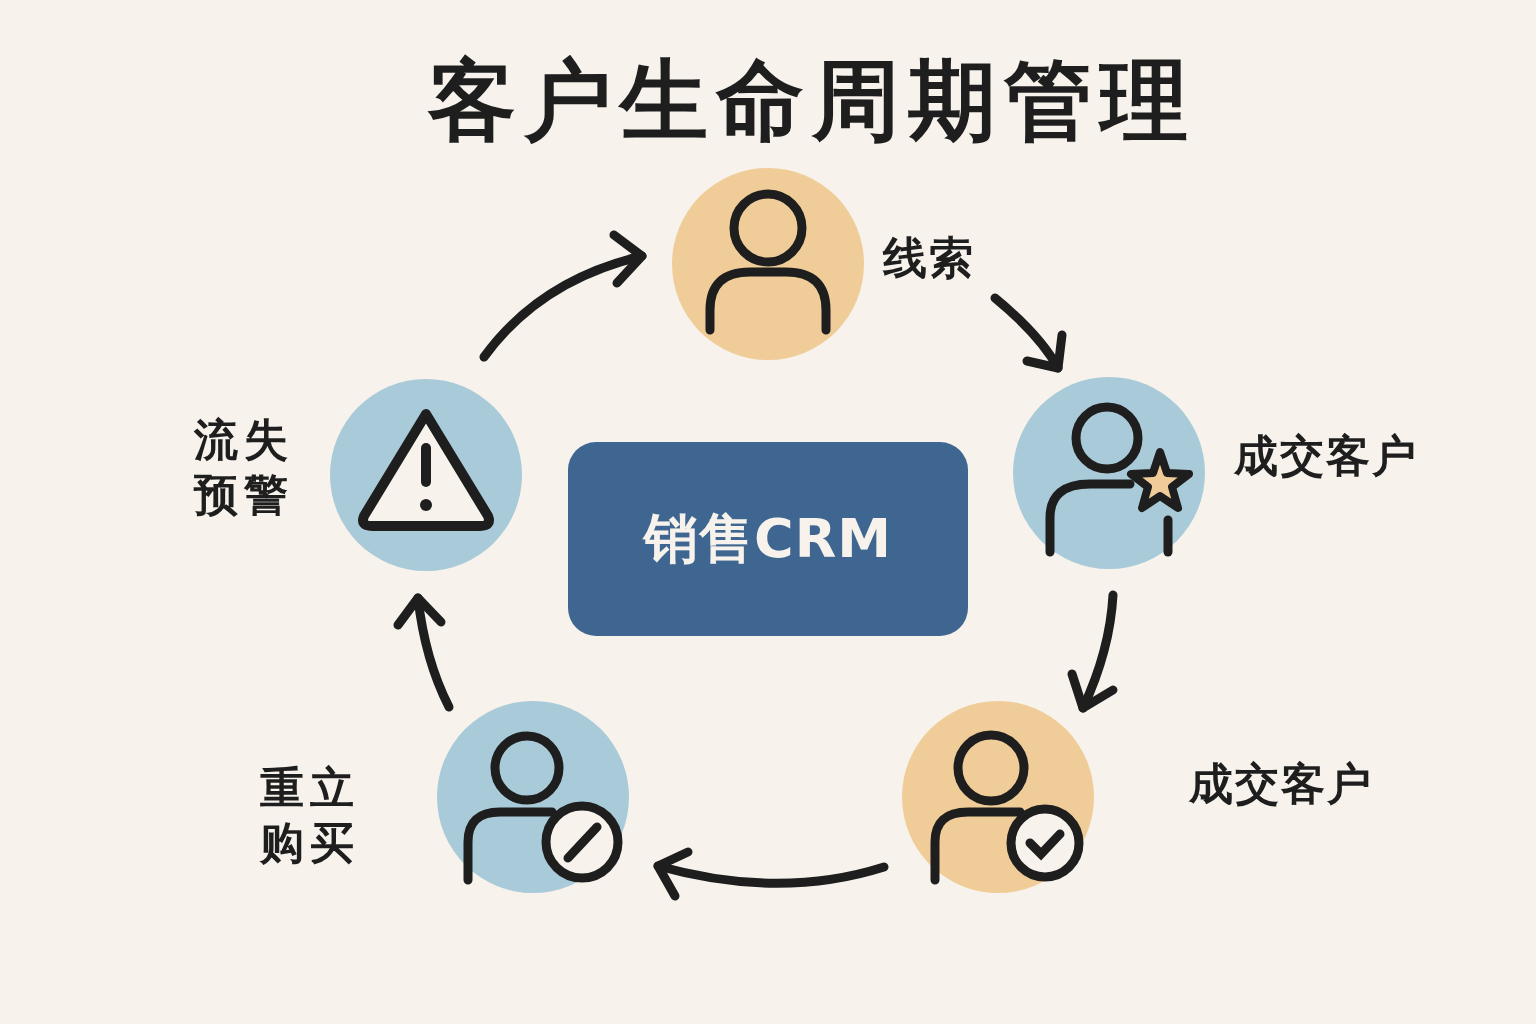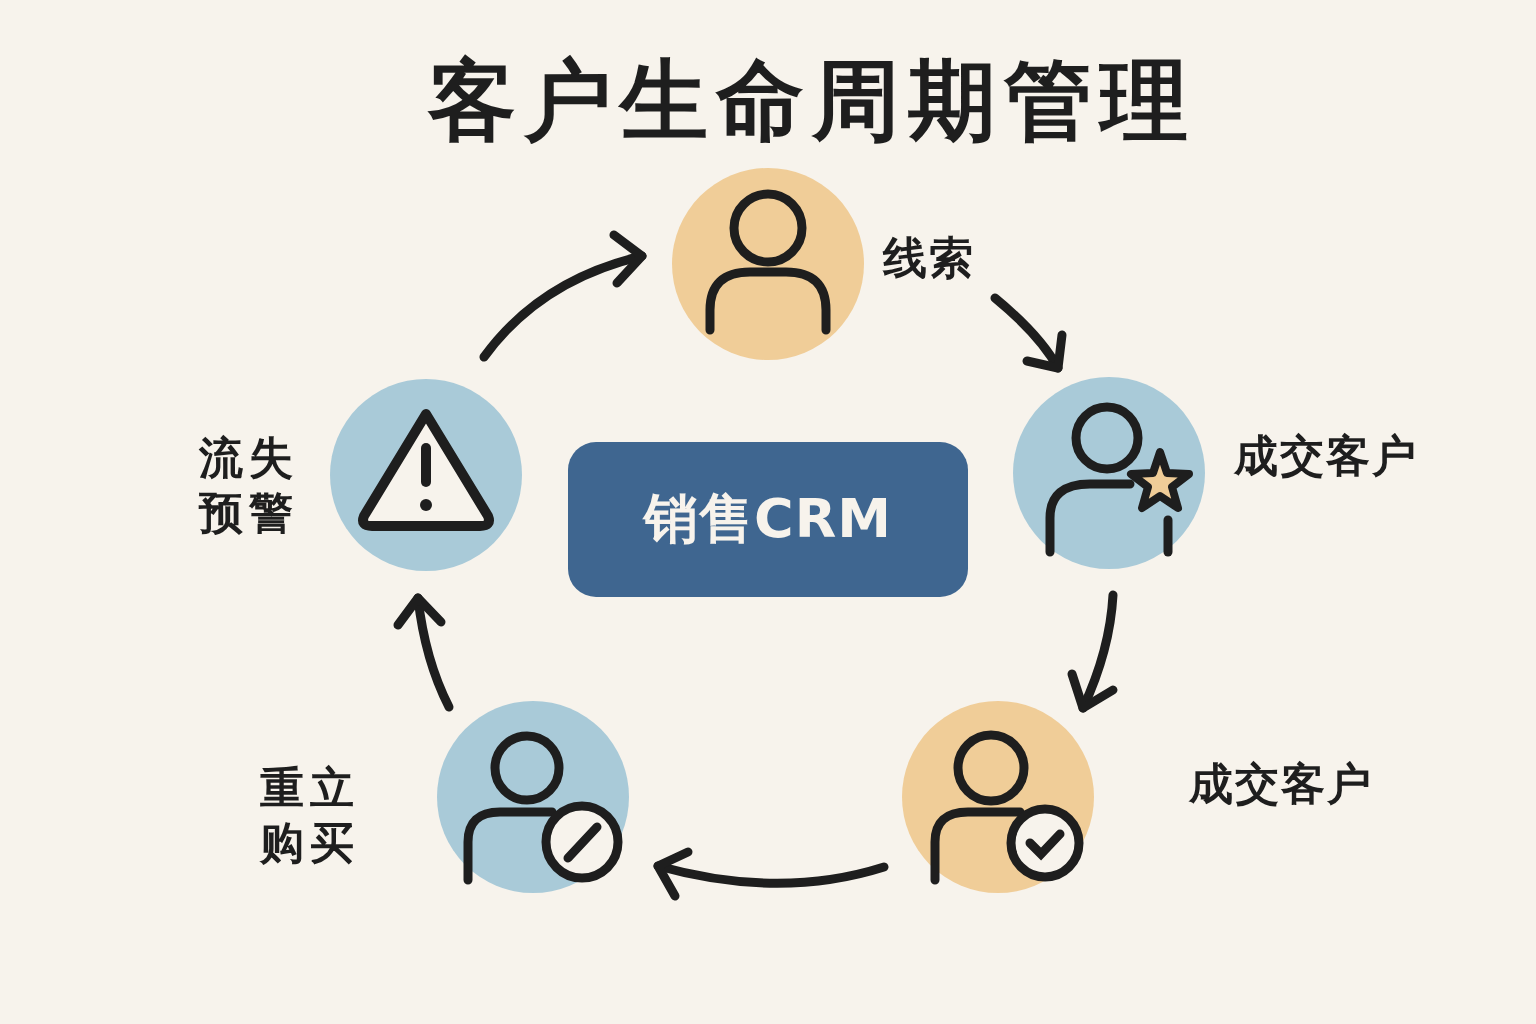--- a/index.html
+++ b/index.html
@@ -17,21 +17,21 @@
     color: #1e1e1e;
     padding-left: 44px;
   }
   svg.canvas { position: absolute; left: 0; top: 0; }
   .label {
     position: absolute; font-weight: bold; font-size: 44px;
     color: #1e1e1e; line-height: 1.2; letter-spacing: 2px;
   }
   .label.stack { width: 110px; font-size: 44px; line-height: 1.25; letter-spacing: 6px; }
   .center-box {
-    position: absolute; left: 568px; top: 442px; width: 400px; height: 155px;
+    position: absolute; left: 568px; top: 442px; width: 400px; height: 194px;
     background: #3f6690; border-radius: 28px;
     color: #f7f3ec; text-align: center; font-weight: bold;
     display: flex; flex-direction: column; justify-content: center; align-items: center;
   }
   .center-box .l1 { font-size: 54px; line-height: 1.15; letter-spacing: 1px; }
   .center-box .l2 { font-size: 54px; line-height: 1.15; letter-spacing: 3px; }
 </style>
 </head>
 <body>
 
@@ -114,20 +114,20 @@
 
 <div class="label" style="left:883px; top:232px;">线索</div>
 <div class="label" style="left:1234px; top:430px;">成交客户</div>
 <div class="label" style="left:1189px; top:758px;">成交客户</div>
 
 <div class="label stack" style="left:224px; top:760px;margin-left:36px;">
   <div>重立</div>
   <div>购买</div>
 </div>
 
-<div class="label stack" style="left:194px; top:430px;text-align:center;">
+<div class="label stack" style="left:194px; top:412px;">
   <div>流失</div>
   <div>预警</div>
 </div>
 
 <div class="center-box">
   <div class="l1">销售CRM</div>
 </div>
 
 </body></html>

